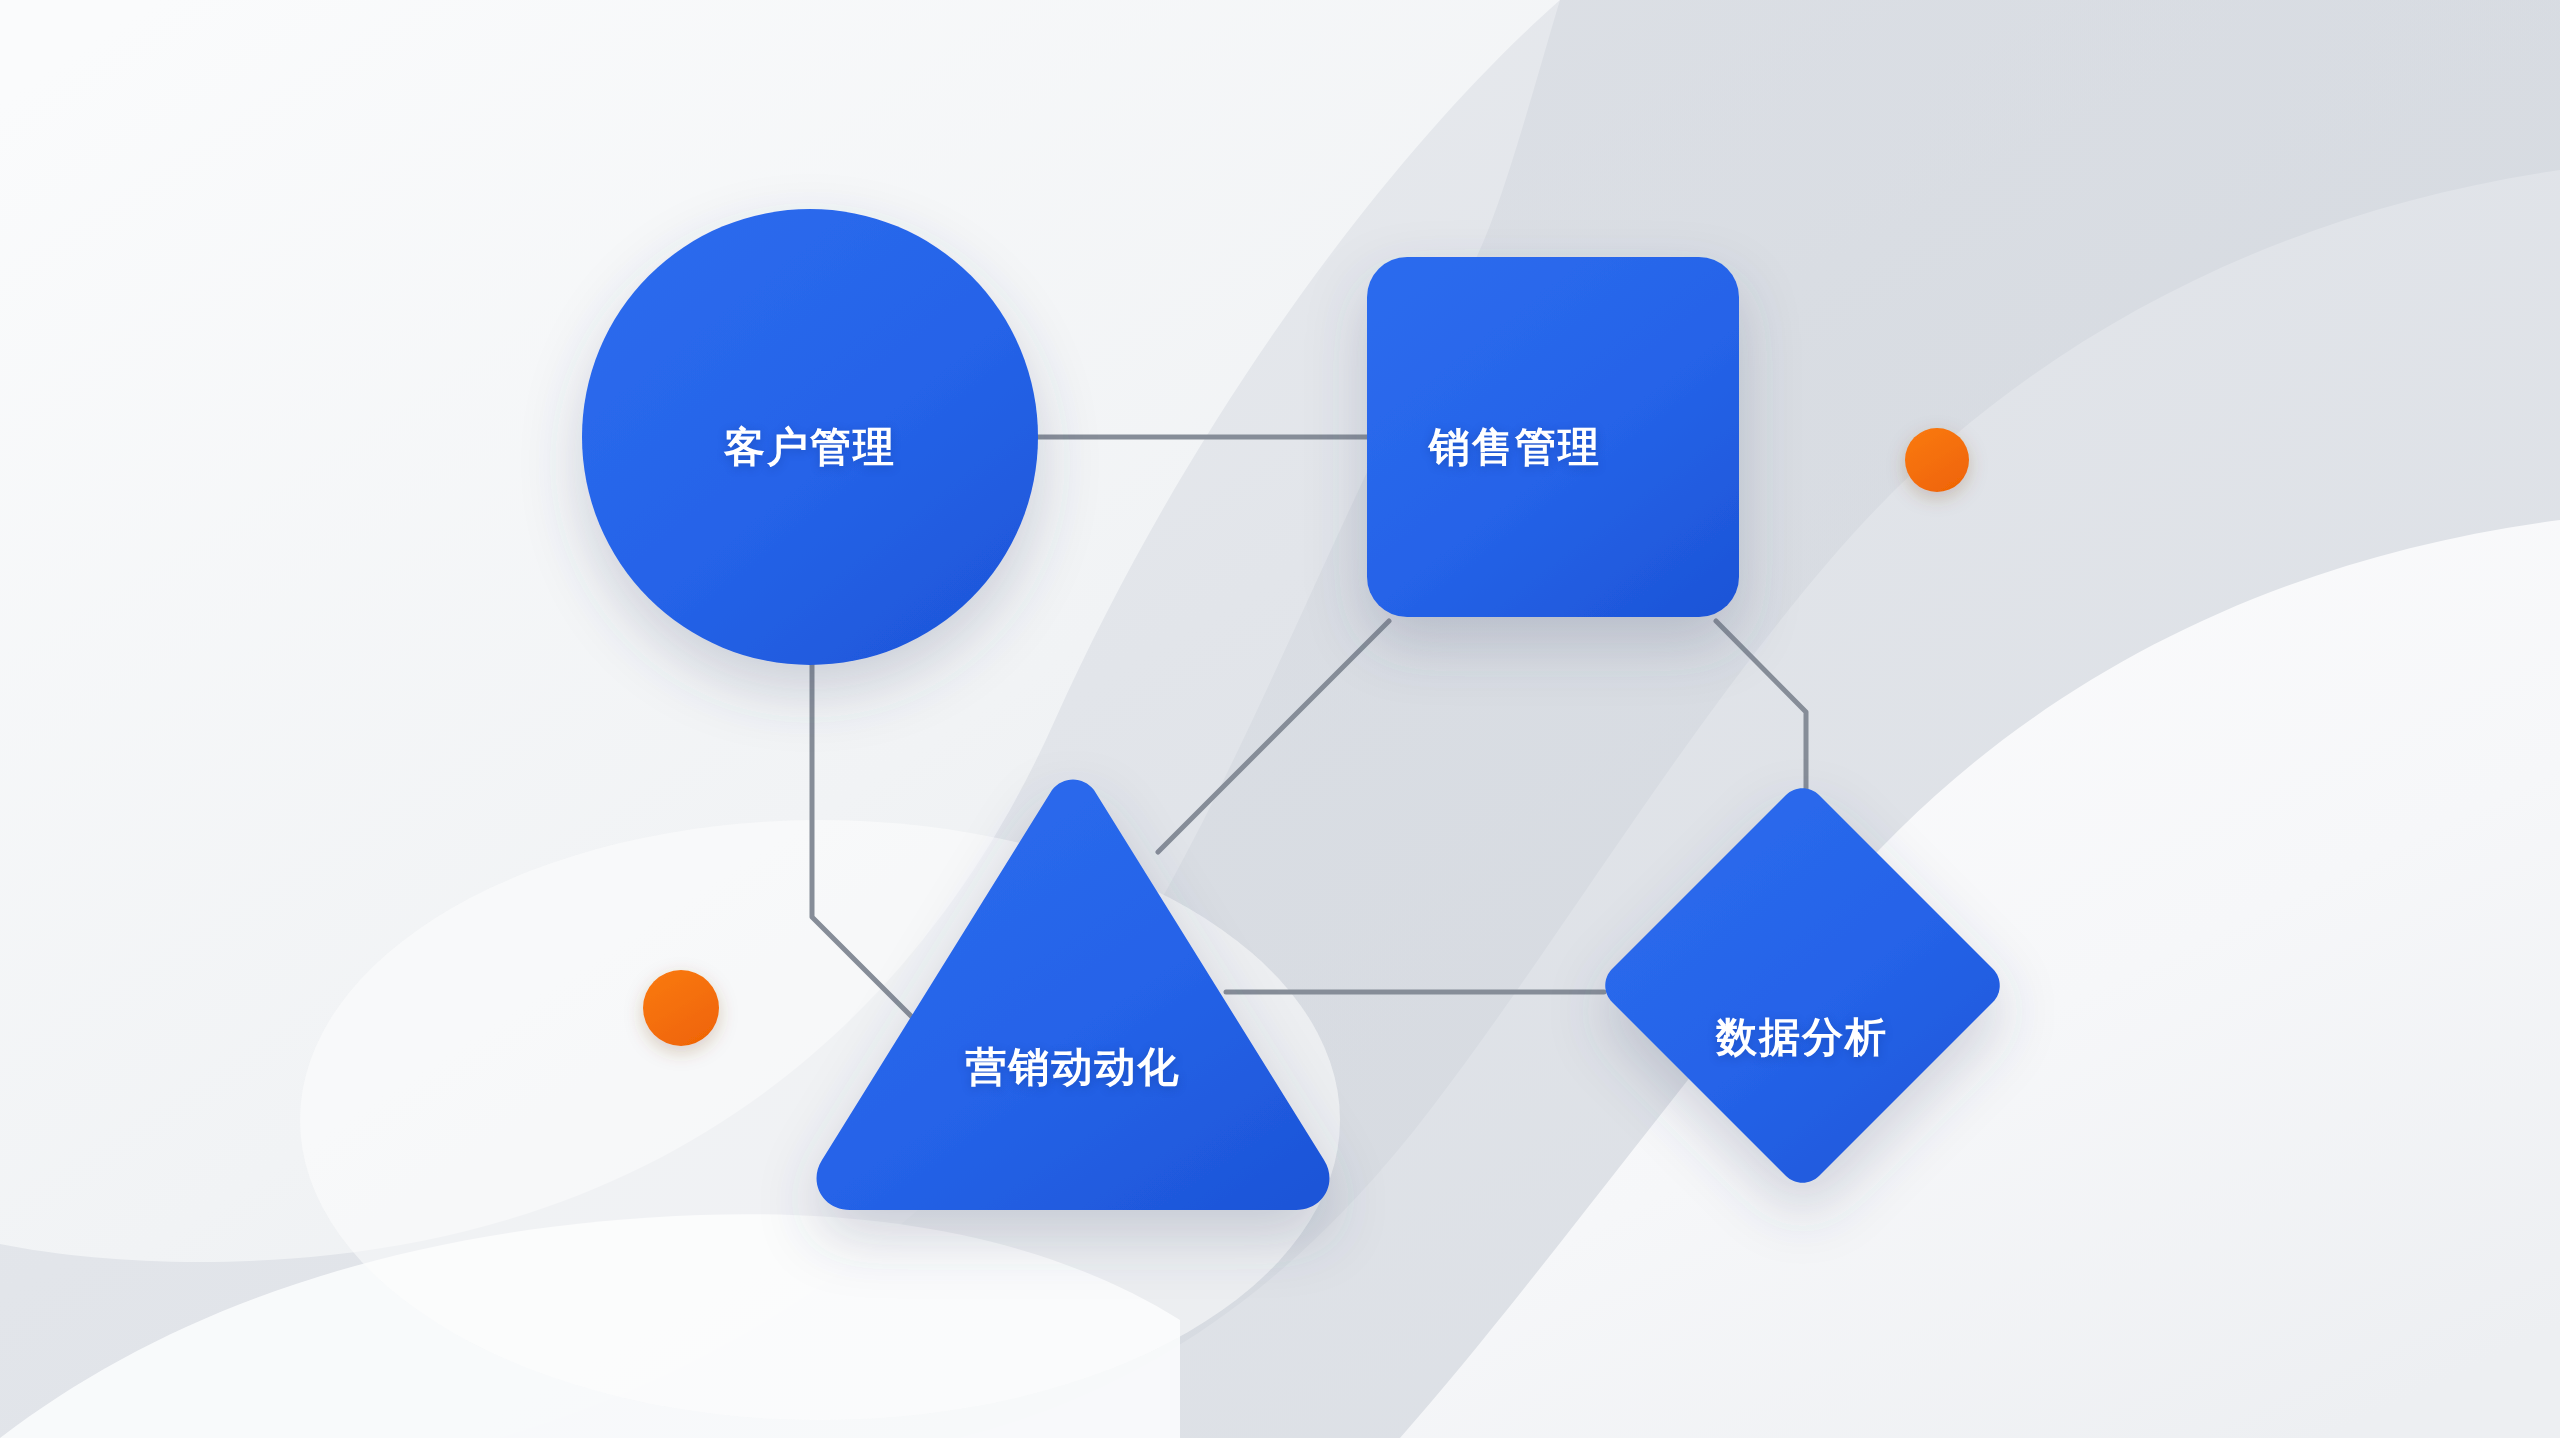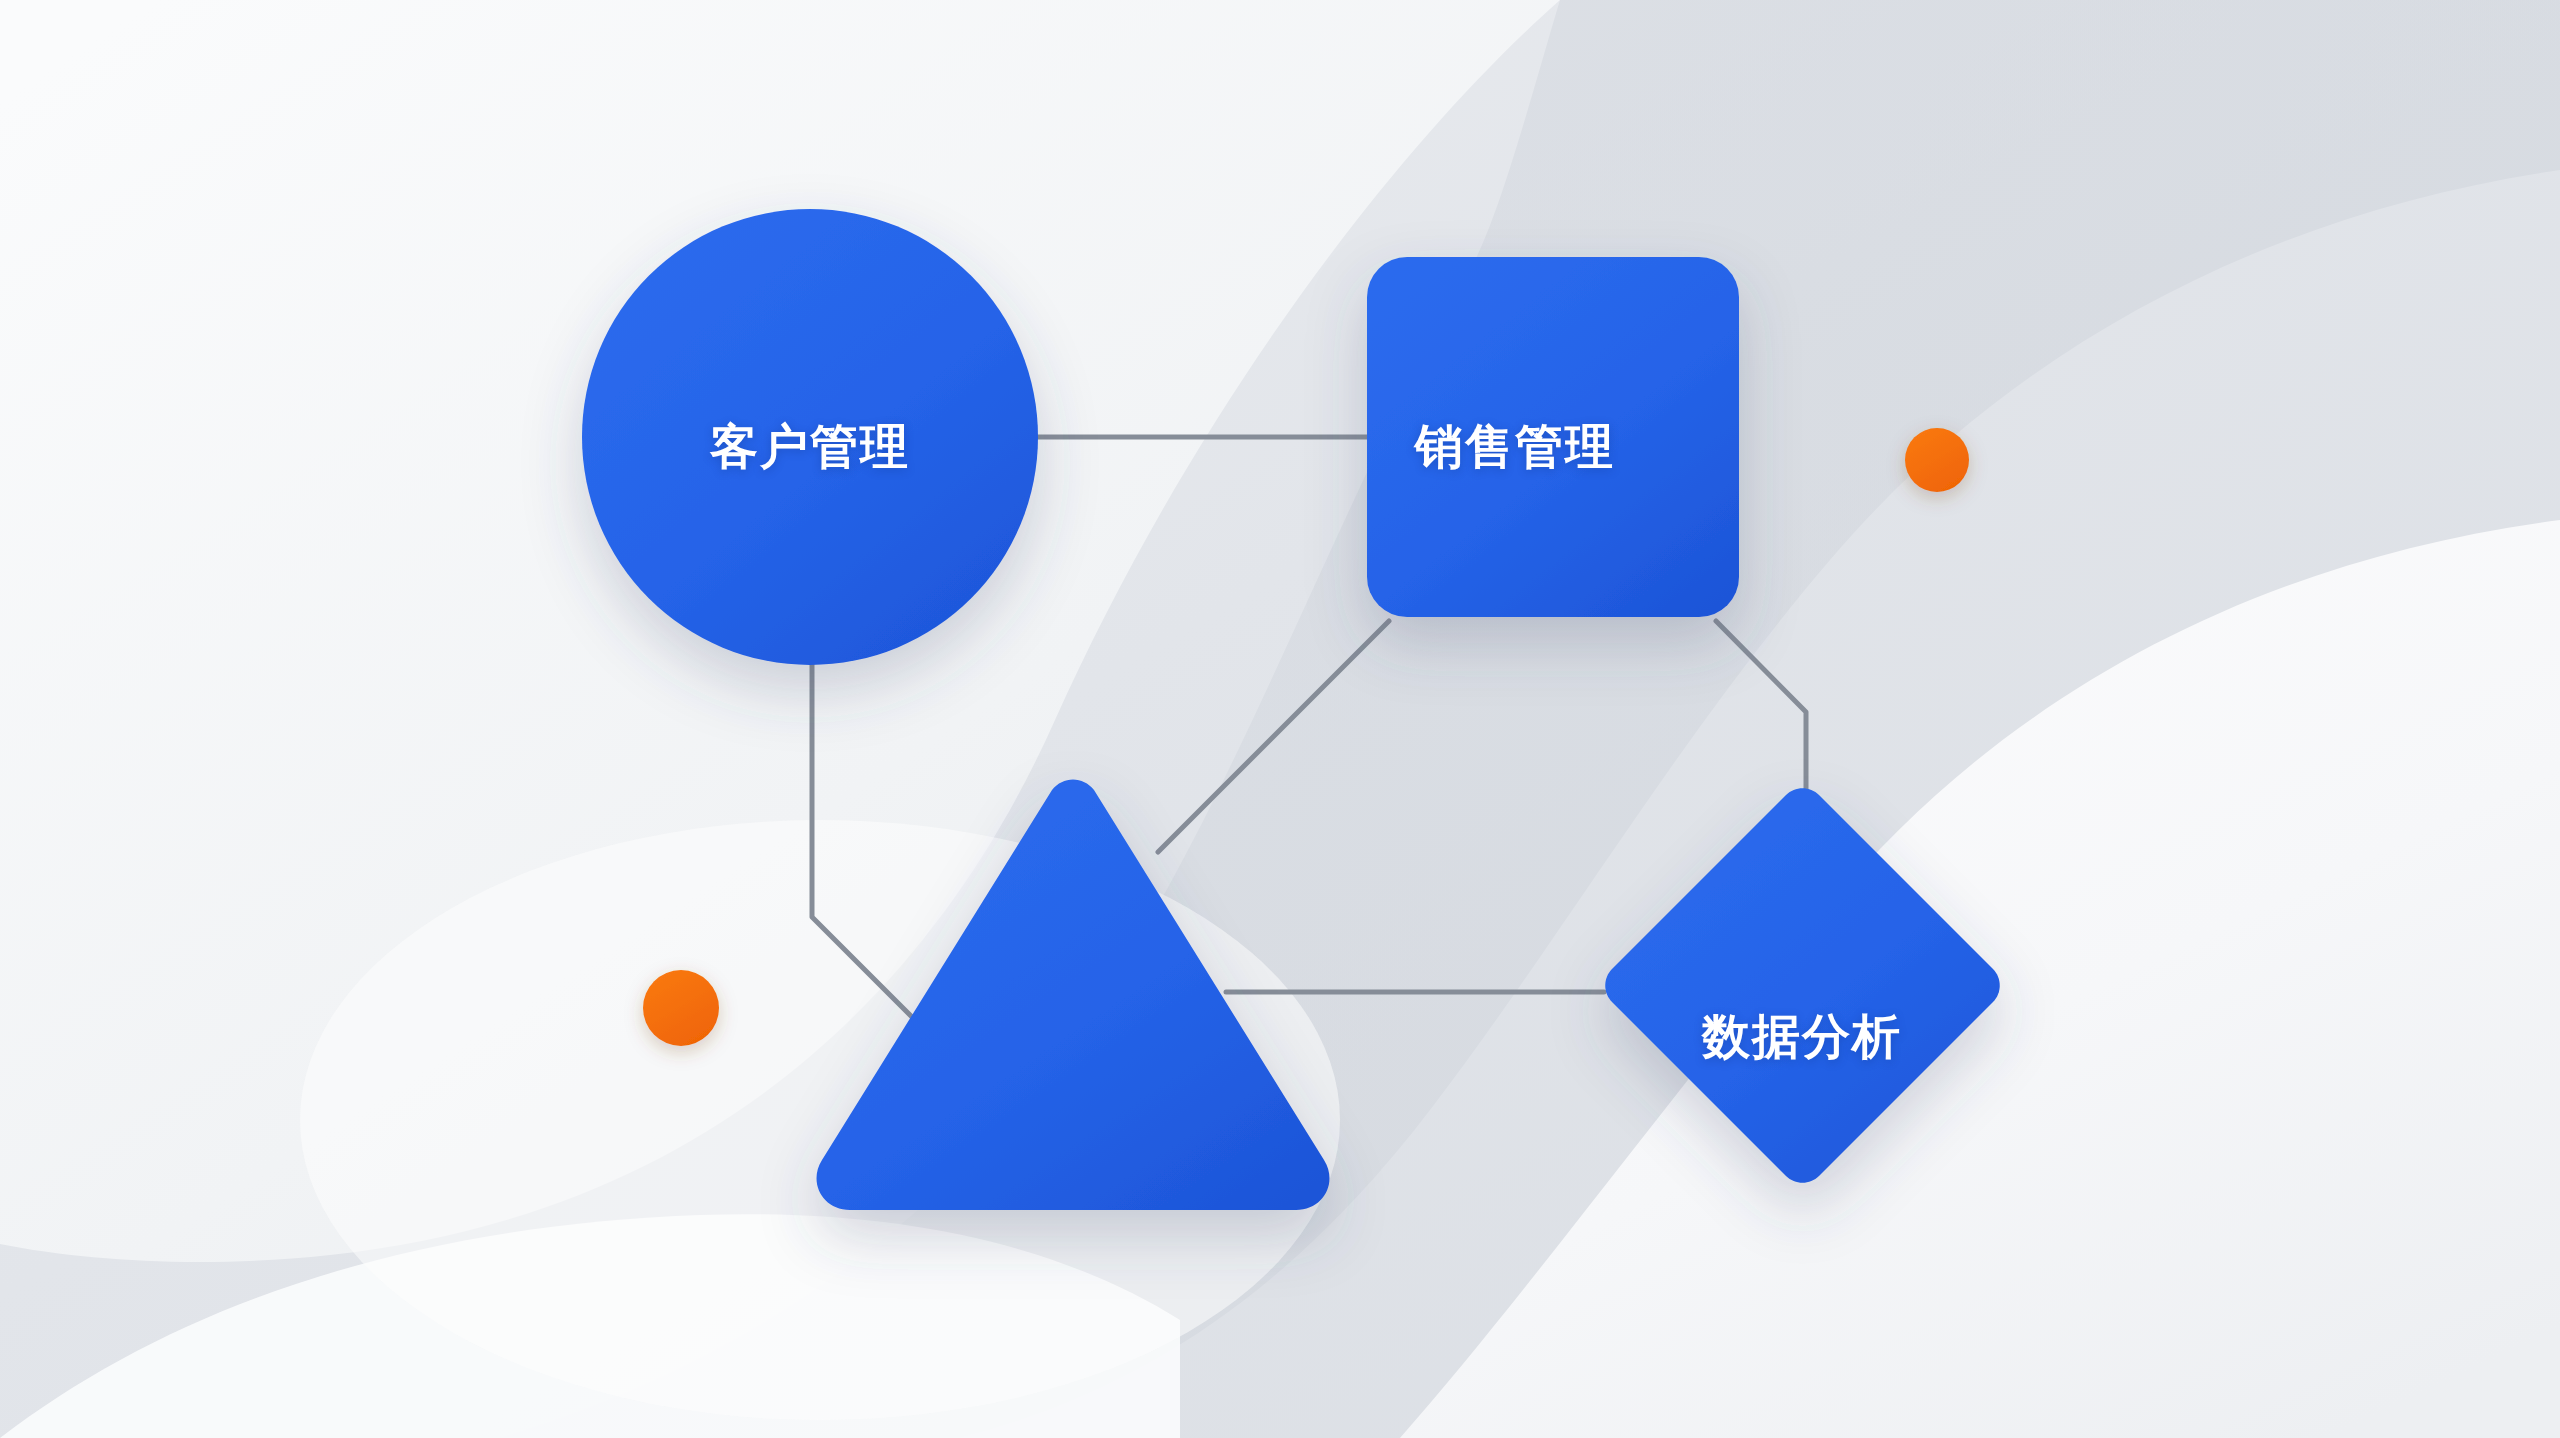--- a/index.html
+++ b/index.html
@@ -22,21 +22,21 @@
     position: absolute;
     top: 0;
     left: 0;
     width: 2560px;
     height: 1438px;
     display: block;
   }
   .node-label {
     position: absolute;
     color: #ffffff;
-    font-size: 48px;
+    font-size: 41px;
     font-weight: 700;
     letter-spacing: 2px;
     white-space: nowrap;
     transform: translate(-50%, -50%);
     text-shadow: 0 2px 10px rgba(10, 40, 110, 0.28);
     pointer-events: none;
     font-family: "Liberation Sans", "DejaVu Sans", sans-serif;
   }
 </style>
 </head>
@@ -125,16 +125,17 @@
     <g>
       <circle cx="1937" cy="460" r="32" fill="url(#orangeGrad)" filter="url(#dotShadow)"></circle>
       <circle cx="681" cy="1008" r="38" fill="url(#orangeGrad)" filter="url(#dotShadow)"></circle>
     </g>
   </svg>
 
   <div class="node-label" style="left:810px; top:447px;">客户管理</div>
 
   <div class="node-label" style="left:1515px; top:447px;">销售管理</div>
 
+  <div class="node-label" style="left:1073px; top:1067px;">营销动动化</div>
 
   <div class="node-label" style="left:1802px; top:1001px;margin-top:36px;">数据分析</div>
 
 </div>
 
 </body></html>

